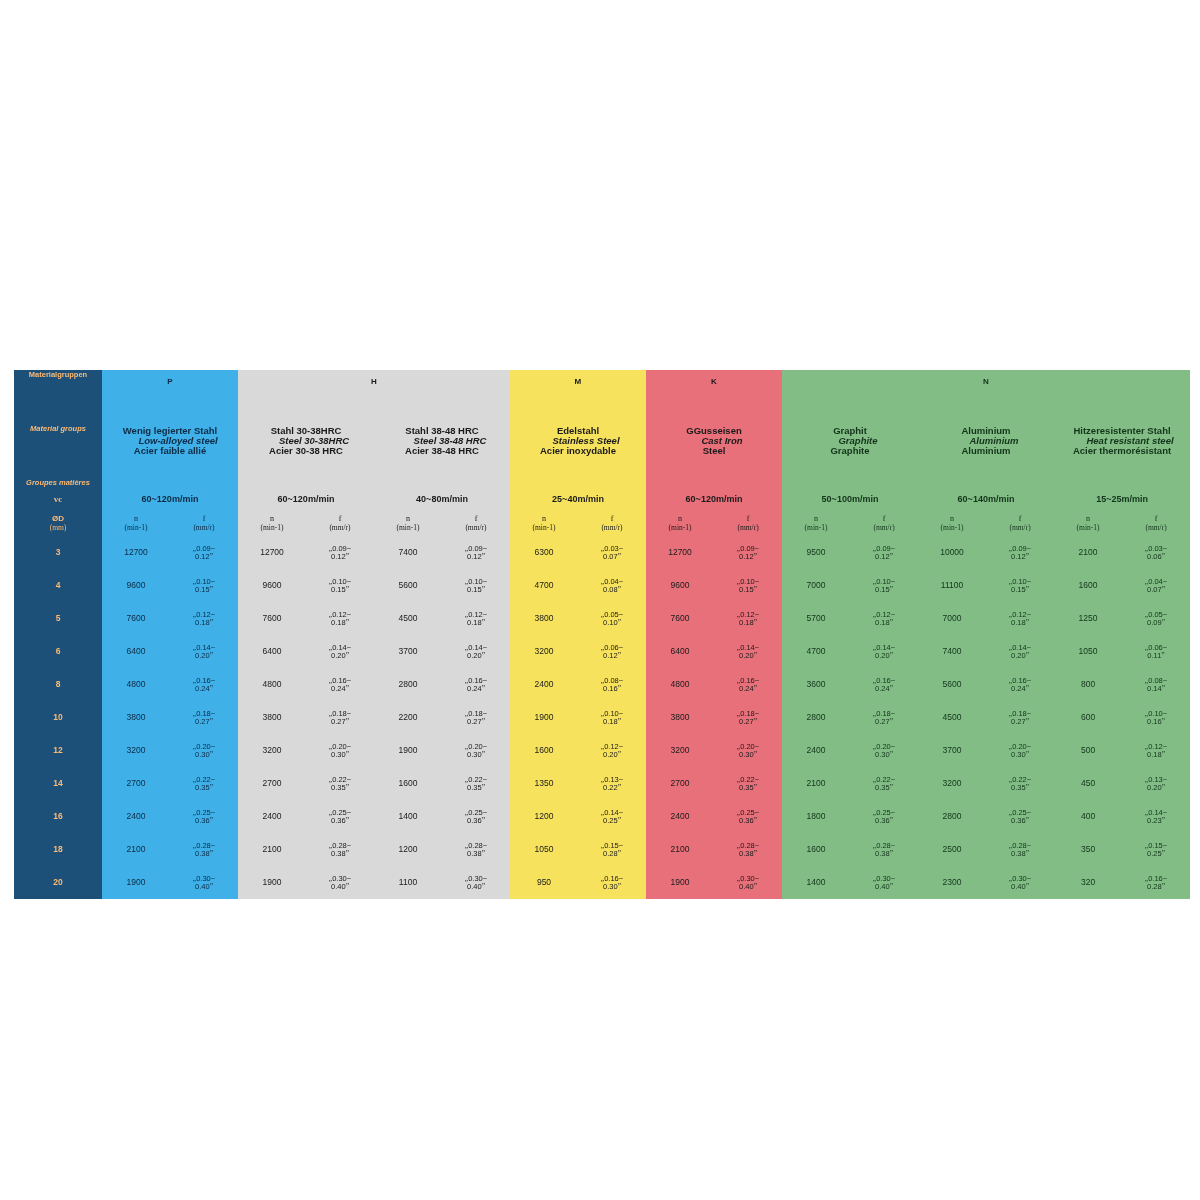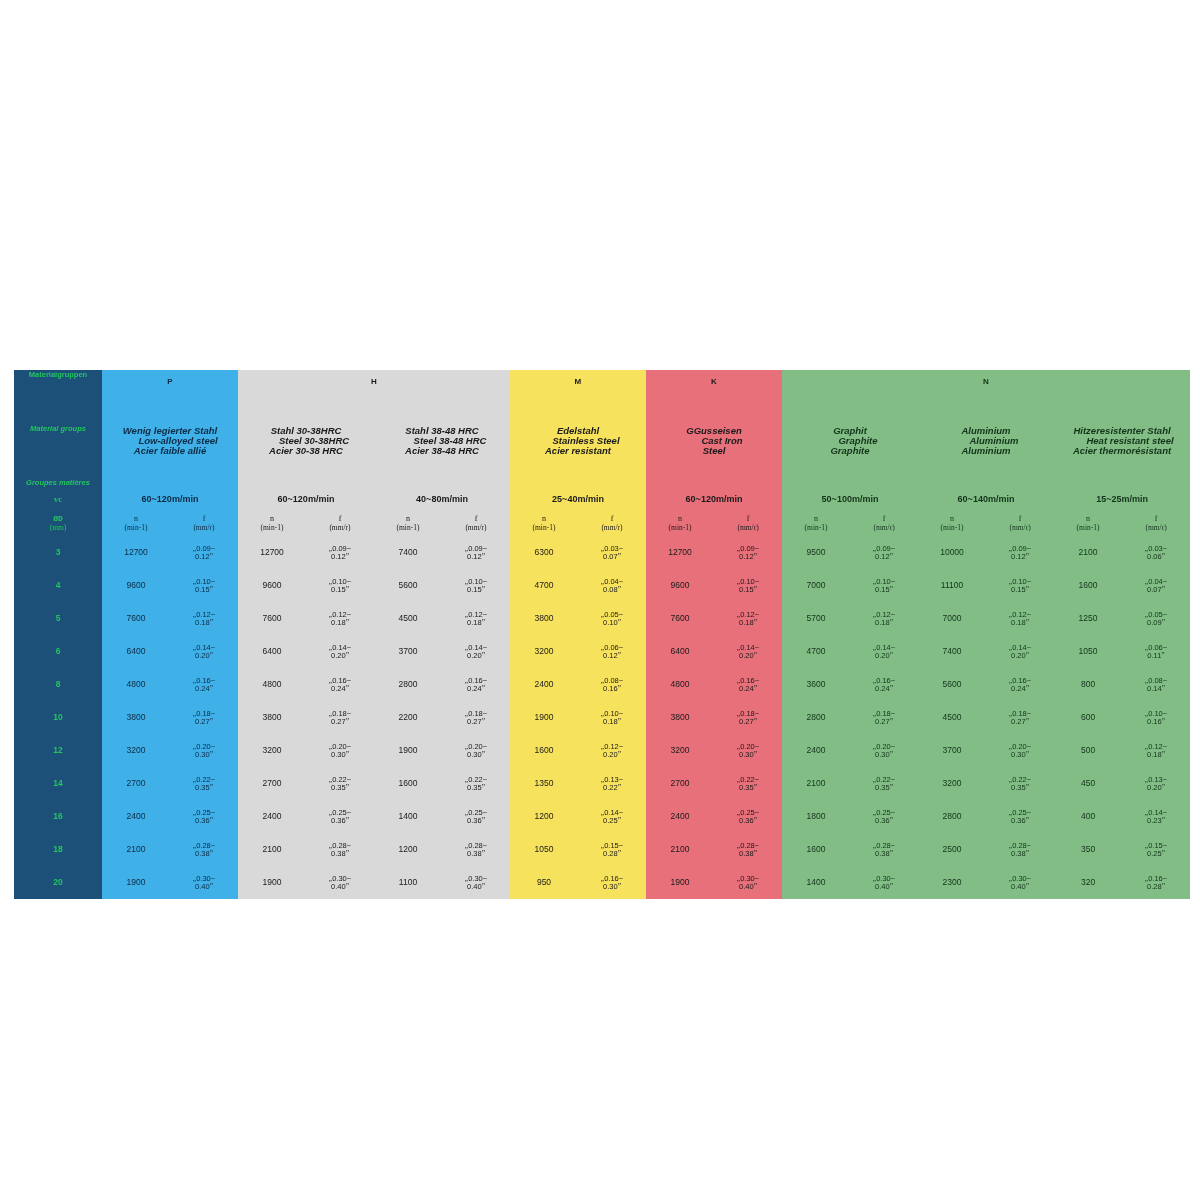--- a/index.html
+++ b/index.html
@@ -2,42 +2,42 @@
 <html><head>
 <meta charset="utf-8">
 <style>
   html,body{margin:0;padding:0;background:#ffffff;}
   body{width:1200px;height:1200px;font-family:"Liberation Sans",sans-serif;-webkit-font-smoothing:antialiased;}
   .sheet{position:absolute;left:14px;top:370px;width:1172px;}
   table.cut{border-collapse:collapse;table-layout:fixed;width:1172px;}
   table.cut td{padding:0;margin:0;vertical-align:middle;text-align:center;line-height:1.05;}
 
   
-  .c-head{background:#1d5078;color:#22c55e;}
+  .c-head{background:#1d5078;color:#fdba74;}
   .c-p{background:#3fb0e8;color:#0d2b45;}
   .c-h{background:#d9d9d9;color:#1a1a1a;}
   .c-m{background:#f7e25e;color:#1a1a1a;}
   .c-k{background:#e8707a;color:#1a1a1a;}
   .c-n{background:#81bd85;color:#14341b;}
 
   .grp-letter{font-size:8px;font-weight:bold;letter-spacing:.4px;height:14px;}
   .grp-name{font-size:9.5px;font-weight:bold;height:56px;}
   .grp-name i{font-style:italic;display:block;margin-left:16px;}
-  .grp-name span{display:block;font-style:italic;}
+  .grp-name span{display:block;}
   .vc{font-size:9px;font-weight:bold;height:22px;}
   .units{font-size:8px;height:26px;}
   .sub{font-size:7.5px;font-family:Liberation Serif, serif;}
   .row td{font-size:8.5px;height:33px;}
   .row .nval{font-size:8.5px;}
   .row .fval{font-size:7.5px;}
 
   .headcell{font-size:7.5px;font-weight:bold;line-height:1.35;}
   .headcell i{display:block;margin-top:44px;}
   .headcell span{display:block;}
-  .dia-label{font-size:8px;font-weight:bold;font-family:Liberation Mono, monospace;}
+  .dia-label{font-size:8px;font-weight:bold;}
   .dia-val{font-size:8.5px;font-weight:bold;}
   .q{font-family:"Liberation Serif",serif;}
 </style>
 </head>
 <body>
 
 <div class="sheet">
   <table class="cut">
     <colgroup>
       <col style="width:88px">
@@ -87,21 +87,21 @@
         <span>Acier 30-38 HRC</span>
       </td>
       <td class="c-h grp-name" colspan="2">
         <span>Stahl 38-48 HRC</span>
         <i>Steel 38-48 HRC</i>
         <span>Acier 38-48 HRC</span>
       </td>
       <td class="c-m grp-name" colspan="2">
         <span>Edelstahl</span>
         <i>Stainless Steel</i>
-        <span>Acier resistant</span>
+        <span>Acier inoxydable</span>
       </td>
       <td class="c-k grp-name" colspan="2">
         <span>GGusseisen</span>
         <i>Cast Iron</i>
         <span>Steel</span>
       </td>
       <td class="c-n grp-name" colspan="2">
         <span>Graphit</span>
         <i>Graphite</i>
         <span>Graphite</span>

